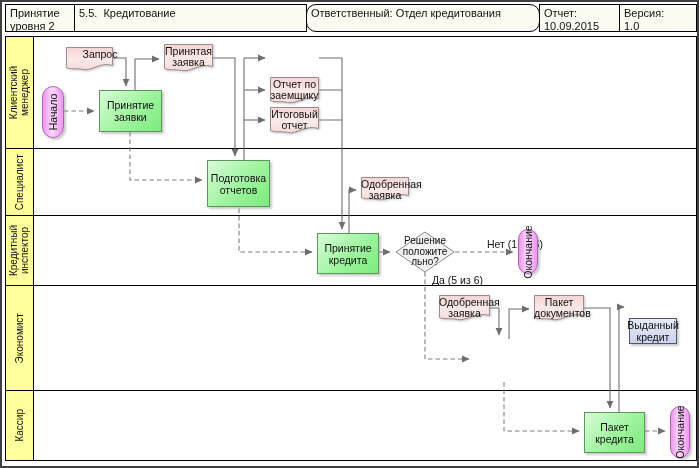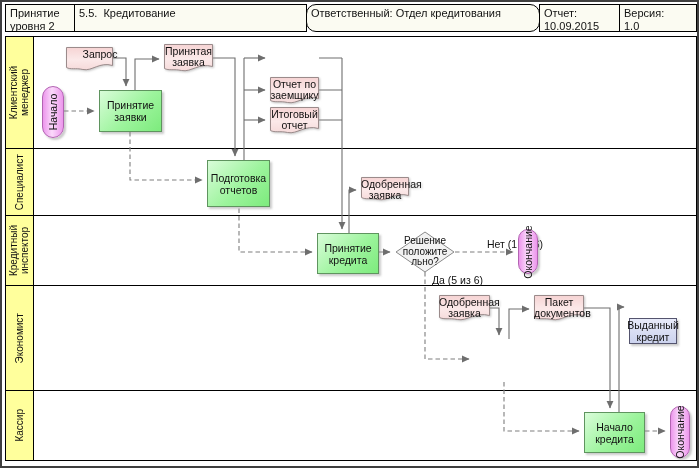--- a/index.html
+++ b/index.html
@@ -246,19 +246,19 @@
         </defs>
         <path d="M0.5,0.5 L49.5,0.5 L49.5,20.5 C 36,16.5 27.500000000000004,26.5 18,24.5 C 10,22.8 5,24.8 0.5,22.5 Z" fill="url(#docgrad7)" stroke="#9b8b8b" stroke-width="1"></path>
       </svg>
       <span class="doc-label">Пакет документов</span>
     </div>
   <div class="abs credit" style="left:627px;top:292px;width:48px;height:26px;">
       <span>Выданный кредит</span>
     </div>
 
   <div class="abs task" style="left:582px;top:410px;width:61px;height:41px;">
-      <span>Начало кредита</span>
+      <span>Пакет кредита</span>
     </div>
   <div class="abs event" style="left:668px;top:404px;width:20px;height:52px;">
       <span>Окончание</span>
     </div>
 
 </div>
 
 </body></html>

